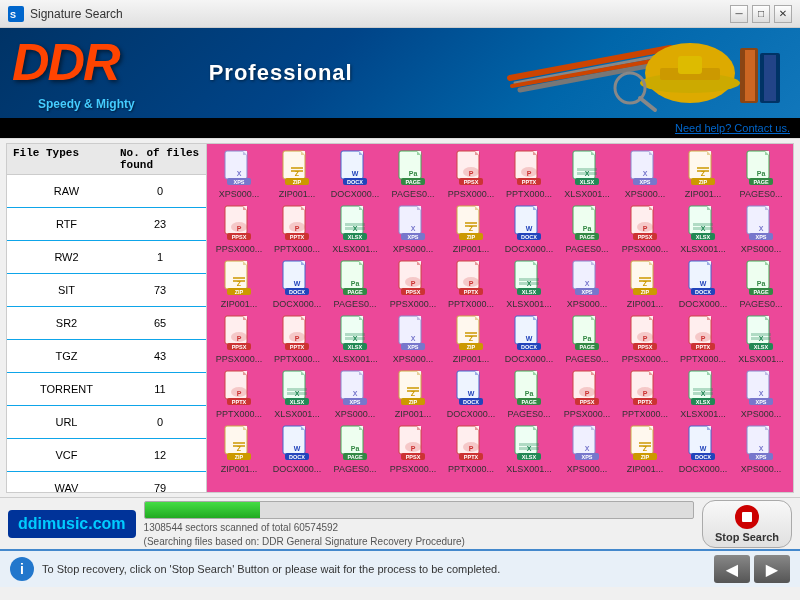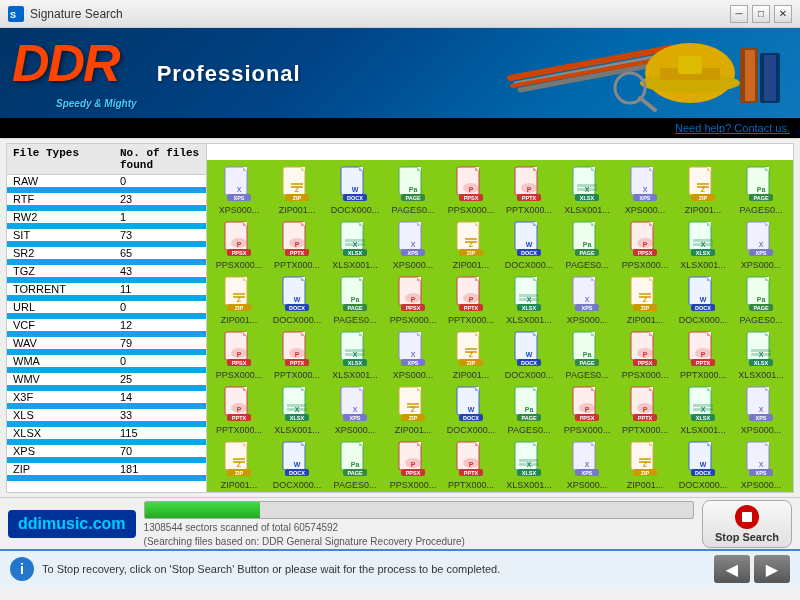--- a/index.html
+++ b/index.html
@@ -49,29 +49,28 @@
       font-style: italic;
       text-shadow: 2px 2px 4px rgba(0,0,0,0.5);
       letter-spacing: -2px;
     }
     .logo-professional {
       font-size: 22px;
       font-weight: 700;
       color: white;
       letter-spacing: 1px;
       text-shadow: 1px 1px 3px rgba(0,0,0,0.5);
-      margin-left: 32px;
+      margin-left: 84px;
       margin-top: -8px;
     }
     .logo-tagline {
-      font-size: 10px;
-      font-style: italic;
+      font-size: 12px;
       color: #44ccff;
       font-weight: 700;
-      margin-left: 44px;
+      margin-left: 26px;
       text-shadow: 1px 1px 2px rgba(0,0,0,0.5);
     }
 
     
     .help-bar {
       background: #000000;
       border-bottom: 1px solid #ddd;
       padding: 3px 10px;
       text-align: right;
     }
@@ -109,34 +108,34 @@
       font-family: Liberation Mono, monospace;
     }
     .col-filetype { flex: 1; }
     .col-count { width: 80px; text-align: left; }
     .left-panel-scroll {
       overflow-y: auto;
       flex: 1;
     }
     .file-row {
       display: flex;
-      padding: 0 6px;
+      padding: 10px 6px;
       font-size: 11px;
-      border-bottom: 6px solid #0ea5e9;
+      border-bottom: 1px solid #0ea5e9;
+      text-align: center;
     }
     .file-type-name { flex: 1; color: #000; }
     .file-type-count { width: 80px; color: #000; }
 
     
     .right-panel {
       flex: 1;
       overflow-y: auto;
       padding: 4px;
-      background: #84cc16;
-      margin-top: 16px;
+      background: #ec4899;
     }
     .icon-grid {
       display: grid;
       grid-template-columns: repeat(10, 1fr);
       gap: 2px;
     }
     .file-icon-item {
       display: flex;
       flex-direction: column;
       align-items: center;
@@ -188,21 +187,21 @@
       font-size: 10px;
       color: #555;
     }
     .stop-btn {
       display: flex;
       flex-direction: column;
       align-items: center;
       justify-content: center;
       background: linear-gradient(to bottom, #f8f8f8, #e0e0e0);
       border: 1px solid #aaa;
-      border-radius: 8px;
+      border-radius: 13px;
       padding: 4px 10px;
       cursor: pointer;
       min-width: 90px;
       gap: 2px;
     }
     .stop-icon {
       width: 24px;
       height: 24px;
       background: #cc0000;
       border-radius: 50%;

